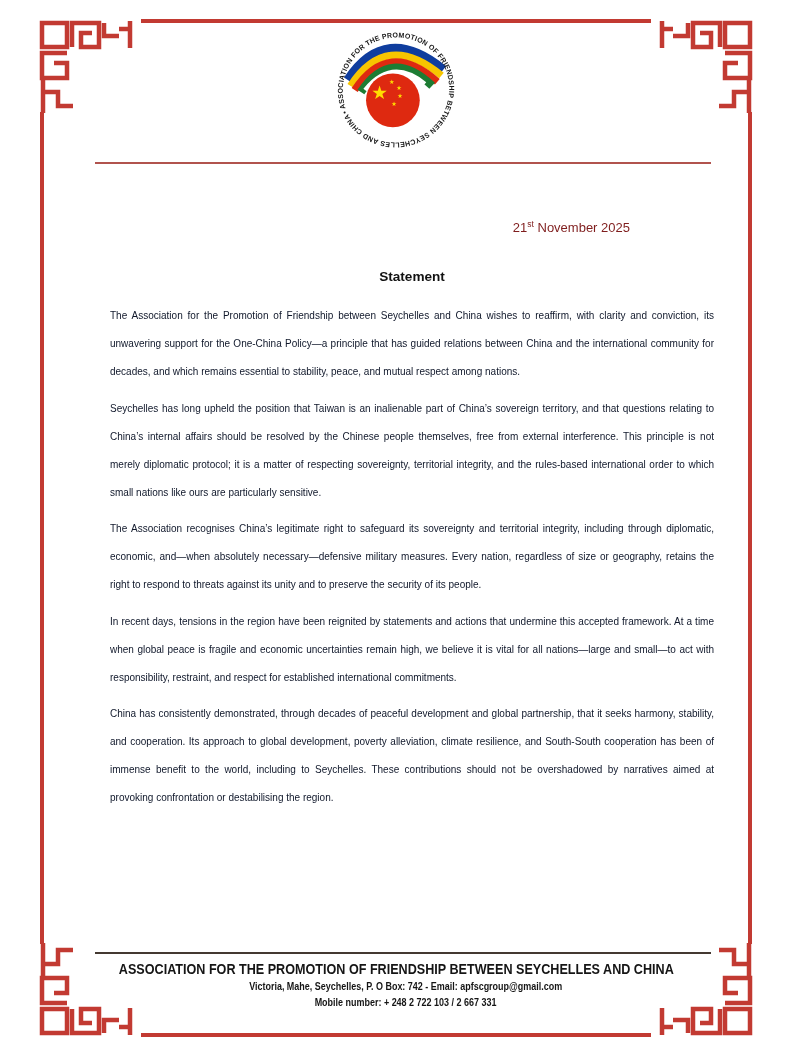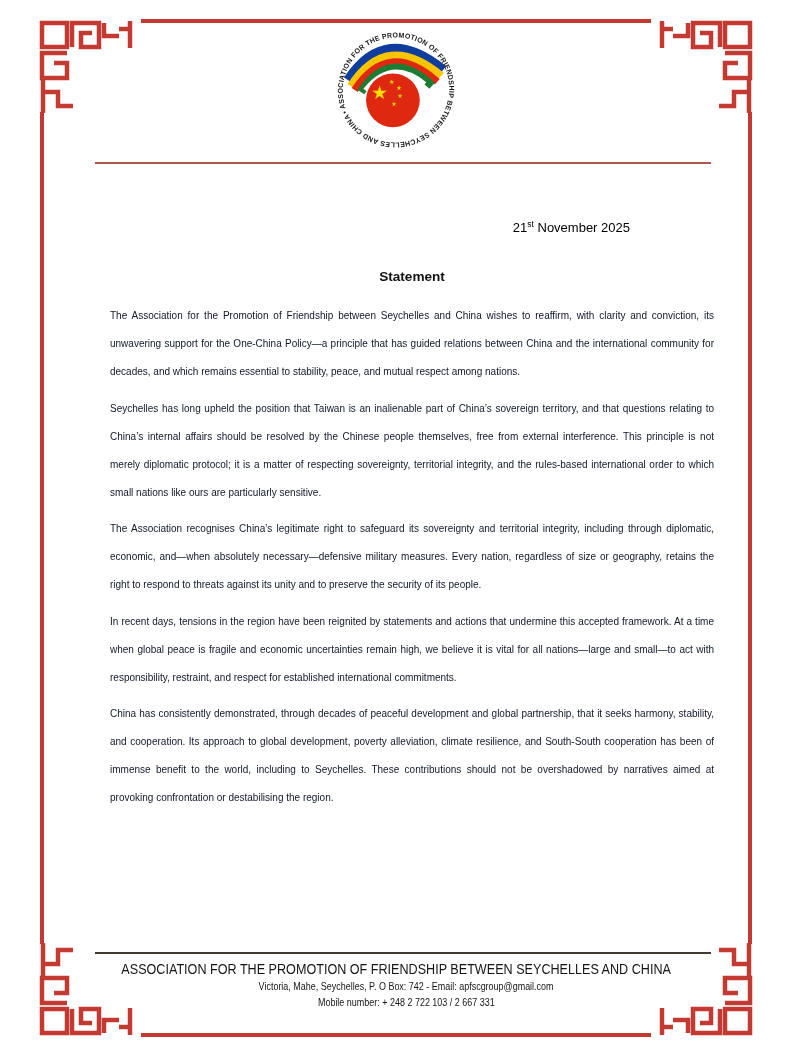--- a/index.html
+++ b/index.html
@@ -5,33 +5,33 @@
   html,body{margin:0;padding:0;background:#ffffff;}
   .page{
     position:relative;width:792px;height:1060px;background:#ffffff;
     overflow:hidden;font-family:"Liberation Sans",sans-serif;color:#272727;
   }
   svg.frame{position:absolute;left:0;top:0;width:792px;height:1060px;pointer-events:none;}
   .logo{position:absolute;left:334px;top:28px;width:124px;height:124px;}
   .rule-top{position:absolute;left:95px;top:162px;width:616px;height:2px;background:#b1534e;}
   .doc{position:absolute;left:110px;top:0;width:604px;}
   .date{padding-top:216px;margin:0;text-align:right;padding-right:84px;
-        font-size:13px;line-height:16px;color:#000000;}
+        font-size:13px;line-height:16px;color:#7f1d1d;}
   .date sup{font-size:8.5px;}
   .title{margin:33px 0 0 0;text-align:center;font-weight:bold;font-size:13.6px;line-height:16px;color:#111;}
   .subtitle{margin:17px 0 0 0;text-align:center;font-weight:bold;font-size:13.6px;line-height:16px;color:#111;}
   .body-paragraphs{margin-top:17px;}
   .body-paragraphs p{
     margin:0 0 8.5px 0;font-size:10px;line-height:28px;
     text-align:justify;text-justify:inter-word;color:#0f172a;
   }
   .footer-divider{position:absolute;left:95px;top:952px;width:616px;height:2px;background:#443931;}
   .footer{position:absolute;left:0;top:959px;width:792px;text-align:center;color:#151515;}
-  .footer .org{font-size:15px;font-weight:normal;line-height:20px;}
-  .footer .addr,.footer .mob{font-size:11.5px;font-weight:normal;line-height:15.5px;margin-left:20px;}
+  .footer .org{font-size:15px;font-weight:bold;line-height:20px;}
+  .footer .addr,.footer .mob{font-size:11.5px;font-weight:bold;line-height:15.5px;margin-left:20px;}
   .cond{display:inline-block;transform:scaleX(0.84);transform-origin:center;white-space:nowrap;}
   .cond2{display:inline-block;transform:scaleX(0.78);transform-origin:center;white-space:nowrap;}
 </style>
 </head>
 <body>
 
 <div class="page">
 
   <svg class="frame" viewBox="0 0 792 1060">
     <defs>

